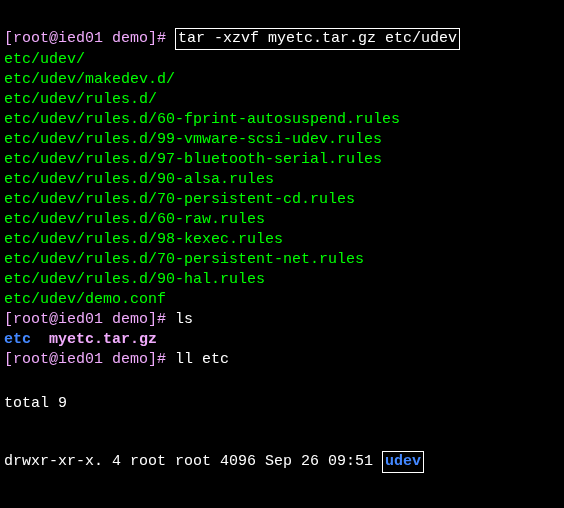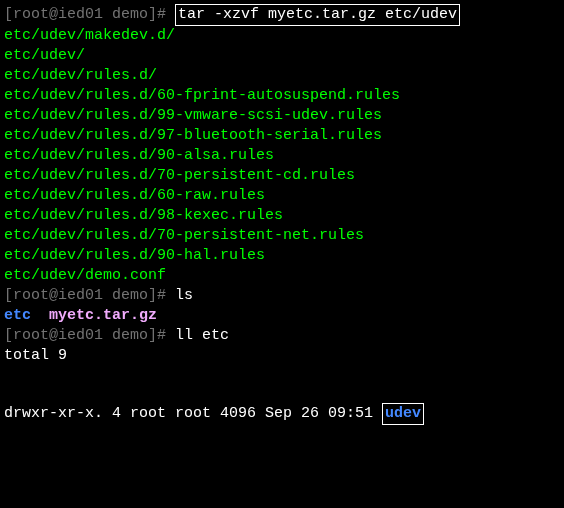--- a/index.html
+++ b/index.html
@@ -9,39 +9,39 @@
     font-family: "Courier New", monospace;
     font-size: 15px;
     line-height: 20px;
     width: 564px;
     height: 508px;
     box-sizing: border-box;
     overflow: hidden;
     color: #ffffff;
   }
   .line { white-space: pre; }
-  .teal { color: #737373; text-align: center; }
-  .white { color: #ffffff; }
+  .teal { color: #f0abfc; text-align: center; }
+  .white { color: #ffffff; margin-top: 24px; }
   .green { color: #00ff00; }
   .blue { color: #4488ff; font-weight: bold; margin-top: 37px; }
   .red { color: #f0abfc; font-weight: bold; }
   .boxed {
     border: 1px solid #ffffff;
     padding: 0 2px;
     display: inline-block;
   }
 </style>
 </head>
 <body>
 
 <div class="line"><span class="teal">[root@ied01 demo]# </span><span class="boxed white">tar -xzvf myetc.tar.gz etc/udev</span></div>
 
 <div id="tar-lines">
+    <div class="line green">etc/udev/</div>
     <div class="line green">etc/udev/makedev.d/</div>
-    <div class="line green">etc/udev/</div>
     <div class="line green">etc/udev/rules.d/</div>
     <div class="line green">etc/udev/rules.d/60-fprint-autosuspend.rules</div>
     <div class="line green">etc/udev/rules.d/99-vmware-scsi-udev.rules</div>
     <div class="line green">etc/udev/rules.d/97-bluetooth-serial.rules</div>
     <div class="line green">etc/udev/rules.d/90-alsa.rules</div>
     <div class="line green">etc/udev/rules.d/70-persistent-cd.rules</div>
     <div class="line green">etc/udev/rules.d/60-raw.rules</div>
     <div class="line green">etc/udev/rules.d/98-kexec.rules</div>
     <div class="line green">etc/udev/rules.d/70-persistent-net.rules</div>
     <div class="line green">etc/udev/rules.d/90-hal.rules</div>

